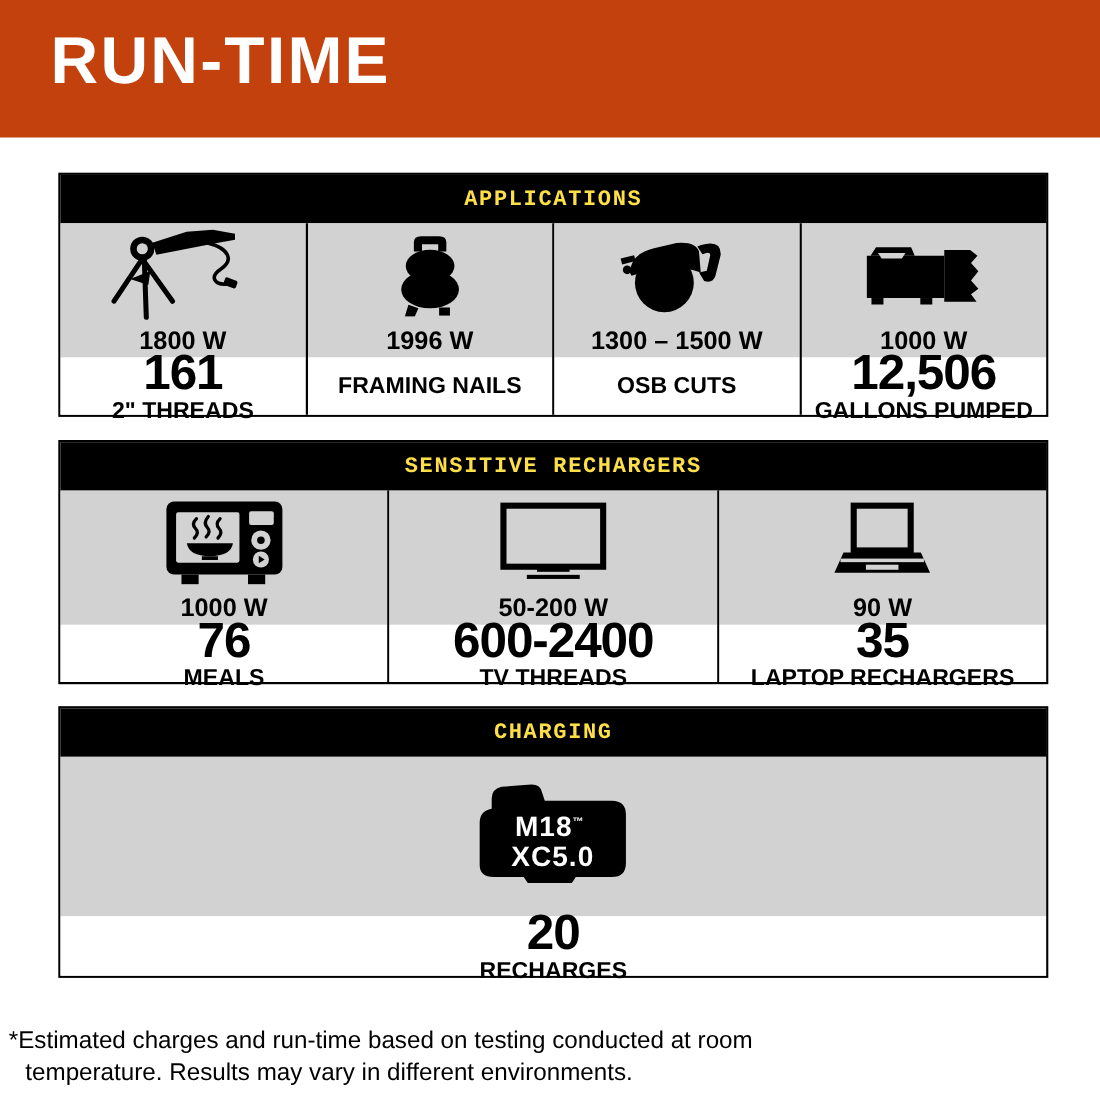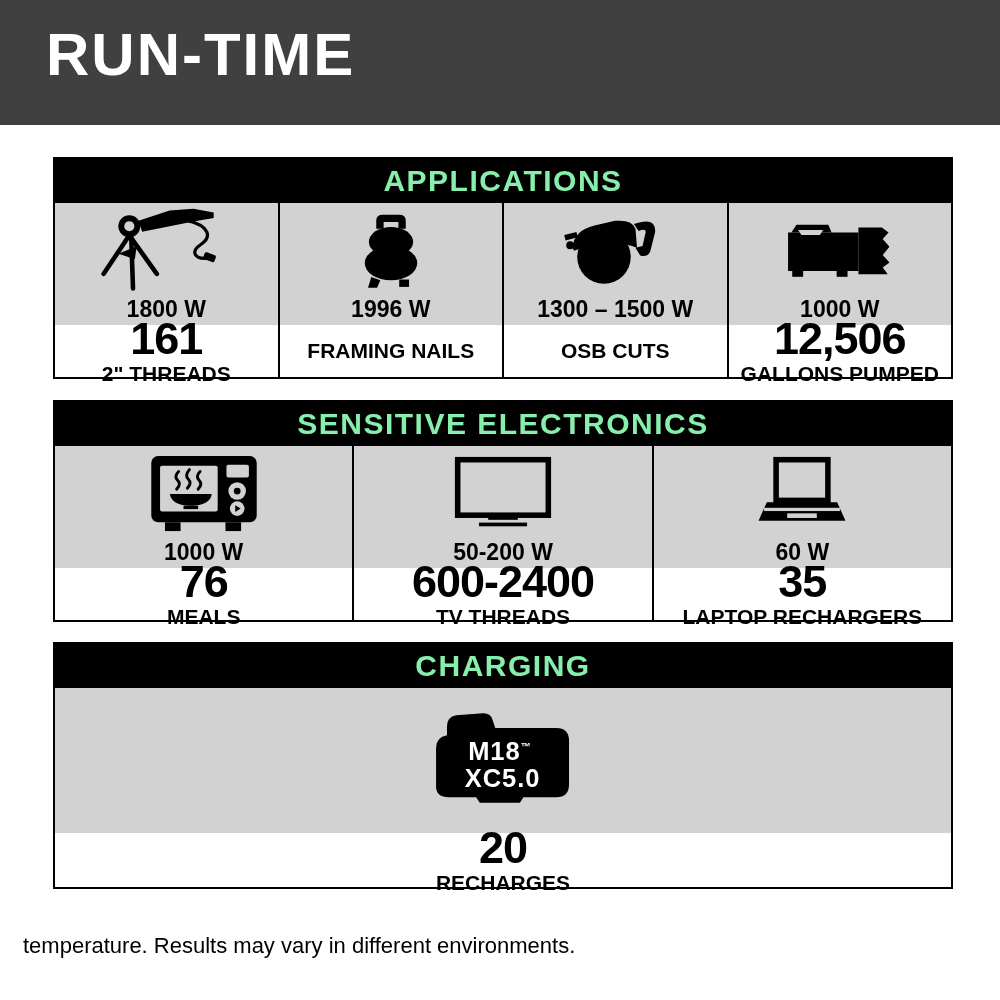--- a/index.html
+++ b/index.html
@@ -5,38 +5,38 @@
   html,body{margin:0;padding:0;}
   body{
     width:1000px;height:1000px;
     background:#ffffff;
     font-family:"Liberation Sans", sans-serif;
     color:#000;
     overflow:hidden;
   }
   
   .banner{
-    height:125px;background:#404040;
+    height:125px;background:#c2410c;
     display:flex;align-items:center;
   }
   .banner h1{
     margin:0 0 16px 46px;
     color:#fff;font-size:60px;font-weight:bold;
     letter-spacing:2px;line-height:1;
   }
   
   .wrap{margin-left:53px;width:900px;box-sizing:border-box;}
   .section{border:2px solid #000;background:#fff;}
   .section.s1{margin-top:32px;}
   .section.s2{margin-top:21px;}
   .section.s3{margin-top:20px;text-align:right;}
   .sec-header{
-    background:#000;color:#86efac;height:44px;
+    background:#000;color:#fde047;height:44px;
     display:flex;align-items:center;justify-content:center;
-    font-size:30px;font-weight:bold;letter-spacing:1.5px;
+    font-size:20px;font-weight:bold;letter-spacing:1.5px;font-family:Liberation Mono, monospace;
   }
   .row{display:flex;align-items:stretch;}
   .cell{flex:1;display:flex;flex-direction:column;min-width:0;}
   .cell + .cell{border-left:2px solid #000;}
   .cell-top{
     background:#D2D2D3;height:122px;
     display:flex;flex-direction:column;align-items:center;
     padding-bottom:3px;box-sizing:border-box;
   }
   .icon-box{flex:1;display:flex;align-items:center;justify-content:center;}
@@ -142,21 +142,21 @@
         <div class="cell-bottom">
           <div class="value">12,506</div>
           <div class="label">GALLONS PUMPED</div>
         </div>
       </div>
 
     </div>
   </section>
 
   <section class="section s2">
-    <div class="sec-header">SENSITIVE ELECTRONICS</div>
+    <div class="sec-header">SENSITIVE RECHARGERS</div>
     <div class="row">
 
       <div class="cell">
         <div class="cell-top">
           <div class="icon-box">
             <svg width="110" height="82" viewBox="0 0 112 84">
               <rect x="2" y="4" width="108" height="68" rx="7" fill="#000"></rect>
               <rect x="11" y="14" width="59" height="47" rx="2" fill="#D2D2D3"></rect>
               <rect x="79" y="13" width="23" height="13" rx="2" fill="#D2D2D3"></rect>
               <circle cx="90" cy="40" r="9" fill="#D2D2D3"></circle>
@@ -200,21 +200,21 @@
       <div class="cell">
         <div class="cell-top">
           <div class="icon-box">
             <svg width="104" height="74" viewBox="0 0 112 80">
               <rect x="28" y="4" width="56" height="44" fill="none" stroke="#000" stroke-width="6"></rect>
               <path d="M18 50 L94 50 L103 70 L9 70 Z" fill="#000"></path>
               <rect x="15" y="56" width="82" height="3.5" fill="#D2D2D3"></rect>
               <rect x="40" y="62" width="32" height="5" fill="#D2D2D3"></rect>
             </svg>
           </div>
-          <div class="watts">60 W</div>
+          <div class="watts">90 W</div>
         </div>
         <div class="cell-bottom">
           <div class="value">35</div>
           <div class="label">LAPTOP RECHARGERS</div>
         </div>
       </div>
 
     </div>
   </section>
 
@@ -235,14 +235,15 @@
           <div class="value">20</div>
           <div class="label">RECHARGES</div>
         </div>
       </div>
     </div>
   </section>
 
 </div>
 
 <div class="footnote">
+  <div class="l1">*Estimated charges and run-time based on testing conducted at room</div>
   <div class="l2">temperature. Results may vary in different environments.</div>
 </div>
 
 </body></html>

